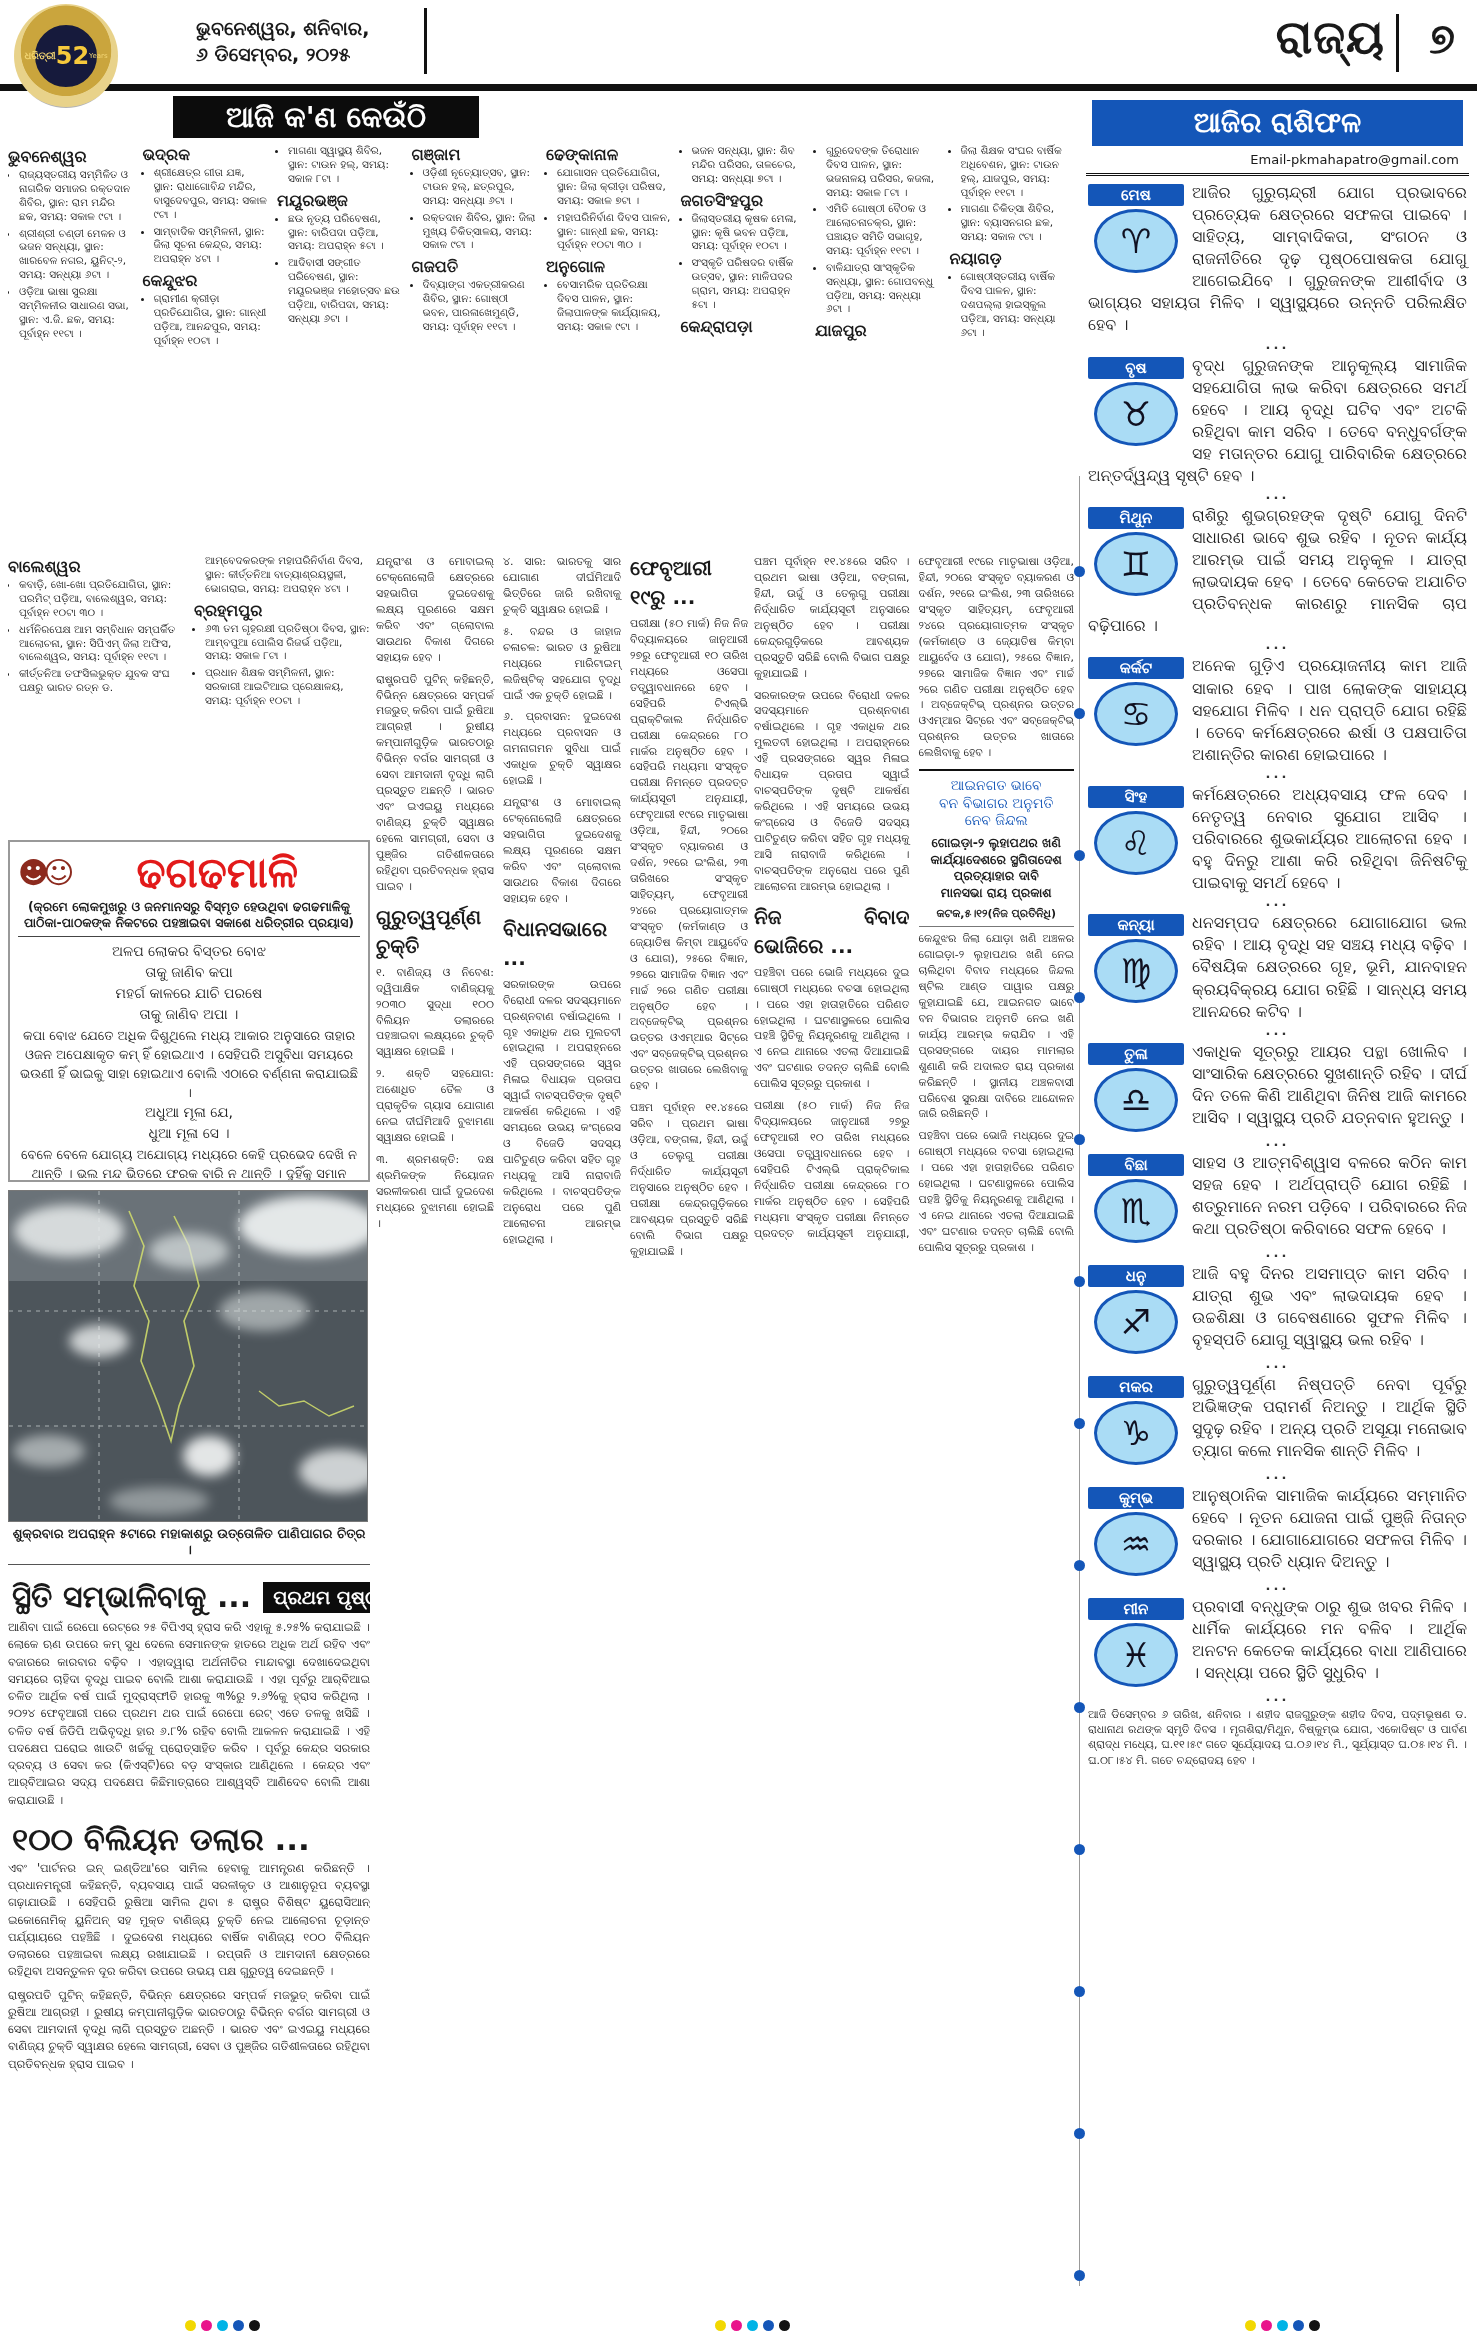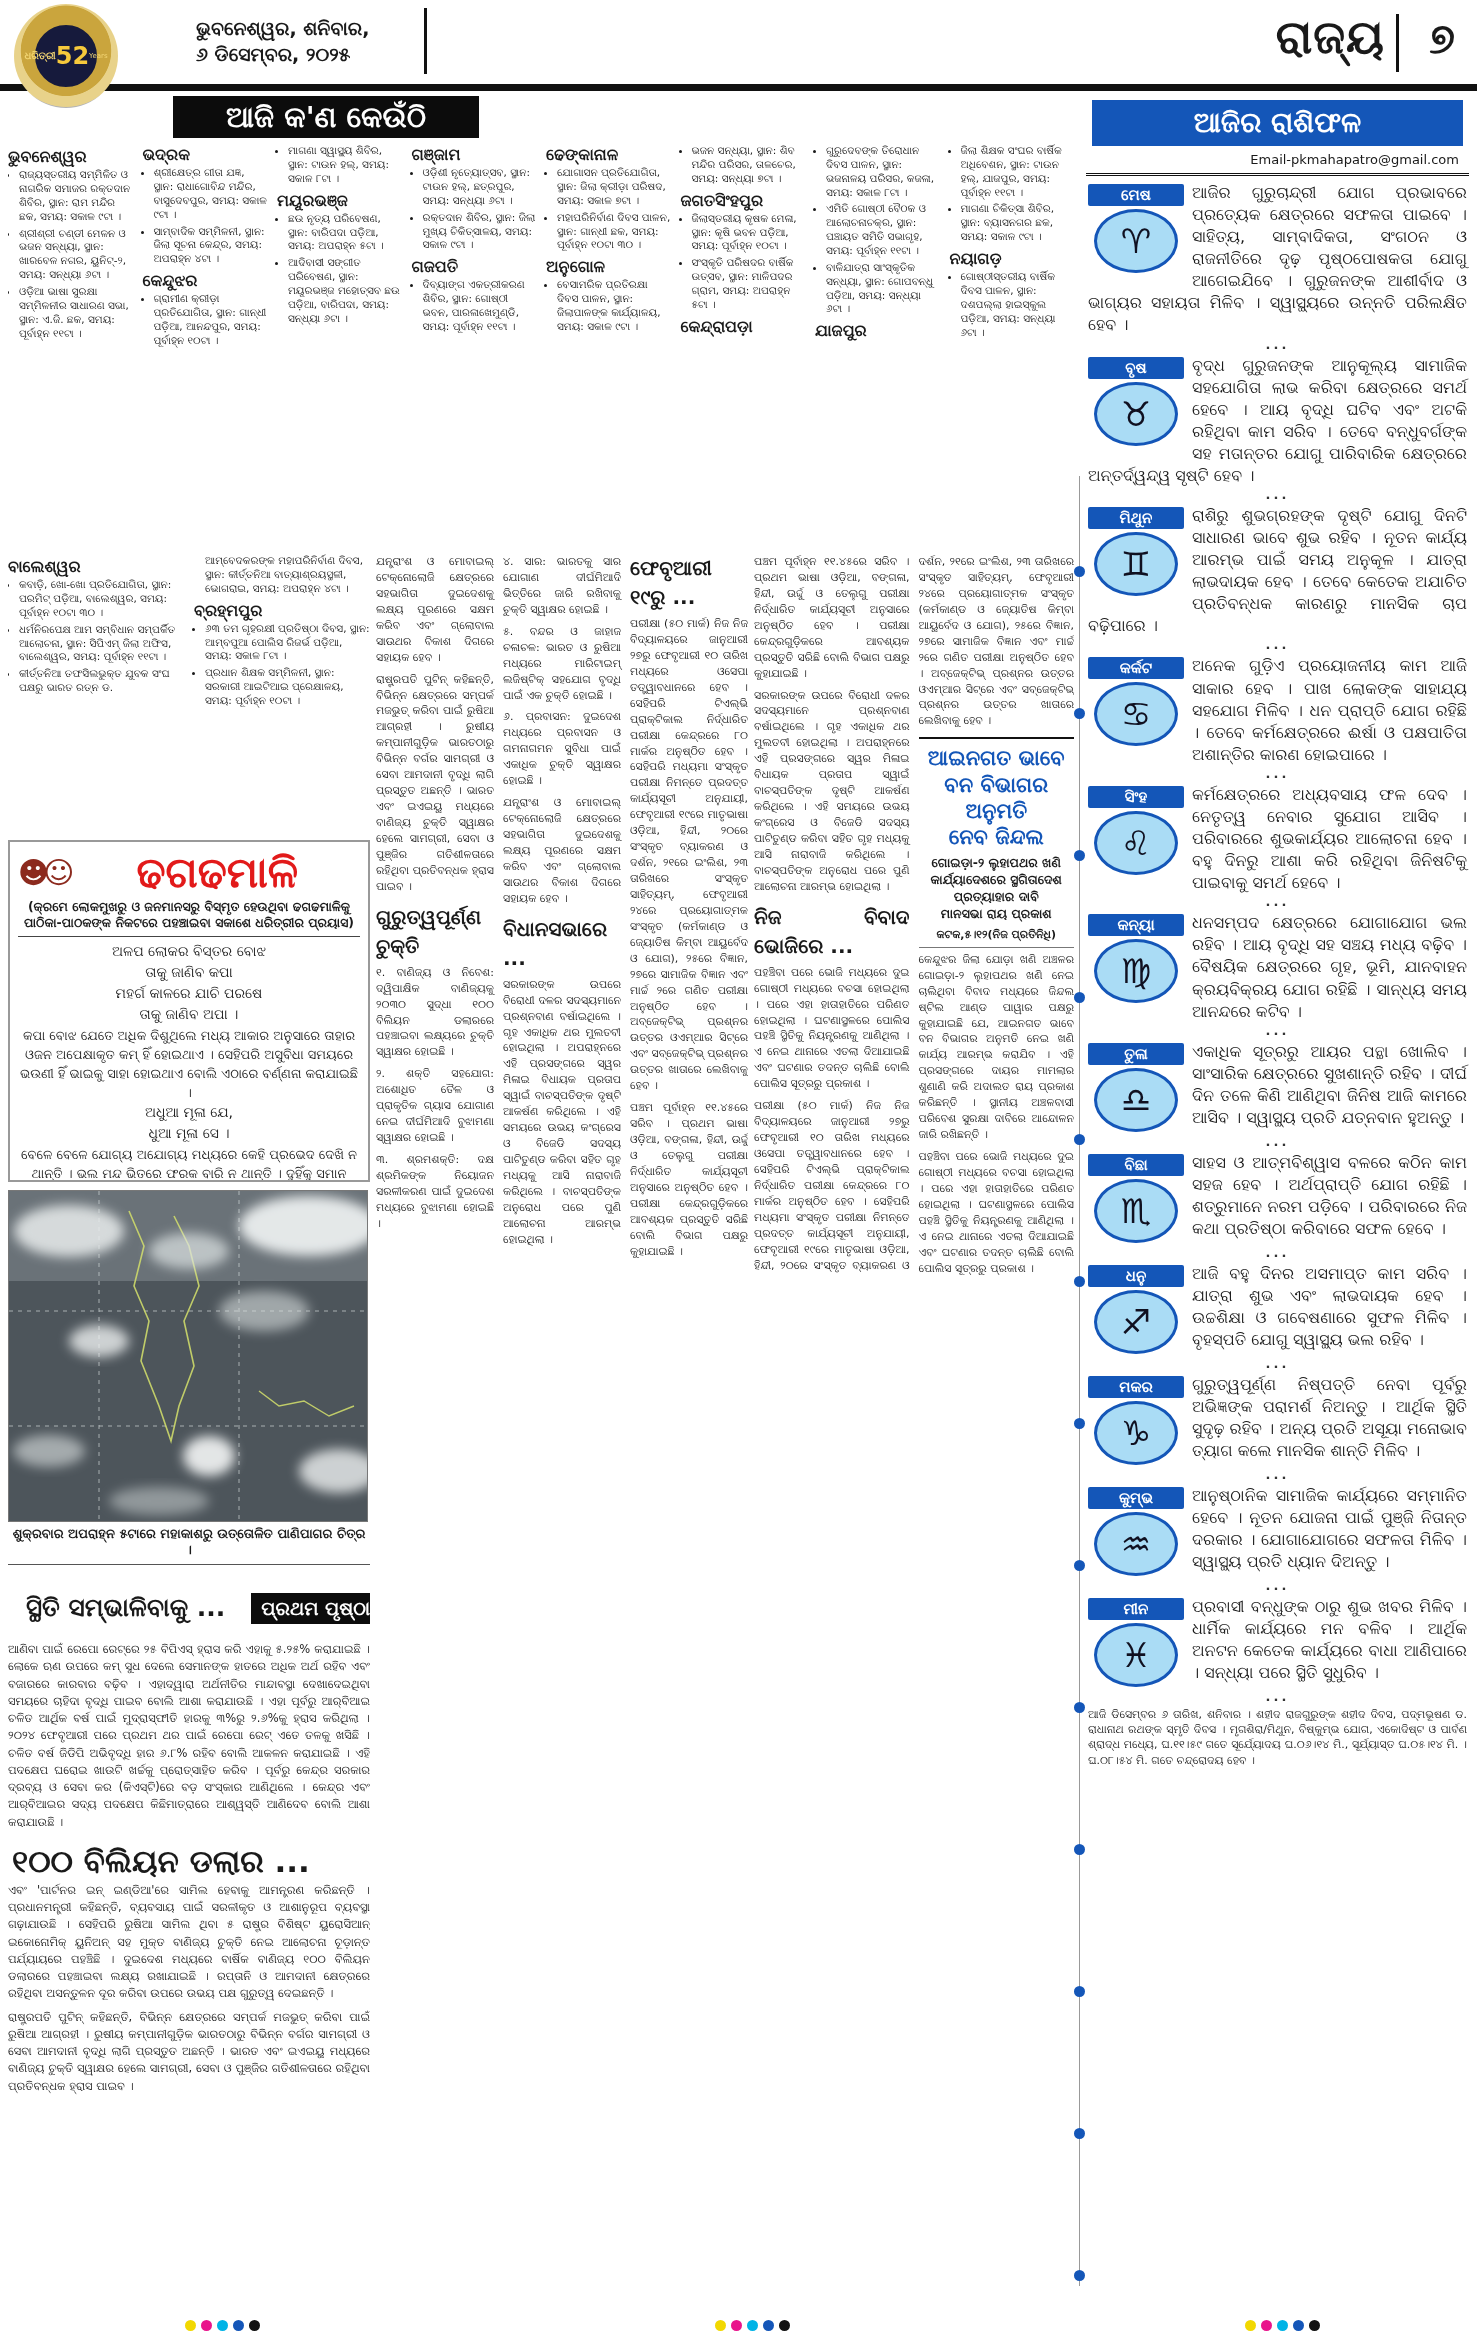--- a/index.html
+++ b/index.html
@@ -47,31 +47,31 @@
   .cartoon-title{color:#e21a1a;font-size:42px;font-weight:bold;flex:1;text-align:center;}
   .cartoon-sub{font-size:12.5px;font-weight:bold;text-align:center;margin:2px 0 4px;border-bottom:1.5px solid #444;padding-bottom:5px;}
   .verse{text-align:center;font-size:14px;line-height:1.5;}
   .expl{font-size:13px;text-align:center;line-height:1.45;margin-top:2px;}
   
   .satwrap{margin-top:8px;}
   .satimg{width:358px;height:330px;display:block;border:1px solid #777;}
   .satcap{font-size:13px;font-weight:bold;text-align:center;padding:4px 0 6px;border-bottom:1.5px solid #555;}
   
   .jumphead{display:flex;align-items:center;gap:8px;margin-top:10px;}
-  .jumphead h2{font-size:25px;font-weight:bold;margin:18px;white-space:nowrap;}
+  .jumphead h2{font-size:30px;font-weight:bold;margin:4px;white-space:nowrap;}
   .jump-tag{background:#0c0c0c;color:#fff;font-size:19px;font-weight:bold;padding:4px 10px;white-space:nowrap;}
   .artbody{font-size:11.5px;line-height:1.5;text-align:justify;margin-top:4px;}
   .h-money{font-size:31px;font-weight:bold;margin:12px 4px 2px;}
   
   .colM{column-count:3;column-gap:9px;font-size:11px;line-height:1.45;text-align:justify;overflow:hidden;}
   .colR{column-count:2;column-gap:9px;font-size:11px;line-height:1.45;text-align:justify;overflow:hidden;}
   .colM p,.colR p,.colL p{margin:0 0 6px;}
   .subhead{font-size:20px;font-weight:bold;margin:8px 0 4px;column-span:none;}
   .jindal{border-top:2px solid #111;padding-top:6px;margin:8px 0 4px;break-inside:avoid;}
-  .jindal-title{color:#1456b8;font-size:21px;font-weight:bold;text-align:center;line-height:1.25;}
+  .jindal-title{color:#1456b8;font-size:14px;font-weight:normal;text-align:center;line-height:1.25;}
   .jindal-sub{font-size:12.5px;font-weight:bold;text-align:center;margin-top:5px;line-height:1.35;}
   .jindal-byline{font-size:11px;font-weight:bold;text-align:center;margin-top:4px;border-bottom:1px solid #777;padding-bottom:4px;}
   
   .horo-banner{background:#1456b8;color:#fff;font-size:28px;font-weight:bold;text-align:center;
         padding:6px 0;margin:4px 6px 6px;}
   .horo-astro{font-size:14.5px;font-weight:bold;text-align:center;line-height:1.4;}
   .horo-email{font-size:13px;text-align:right;padding-right:10px;margin-top:2px;}
   .horo-rule{border-top:3px double #111;margin:6px 0 4px;}
   .sign{overflow:hidden;padding:2px 2px 0;}
   .sign-fig{float:left;width:96px;margin:2px 8px 2px 0;text-align:center;}

